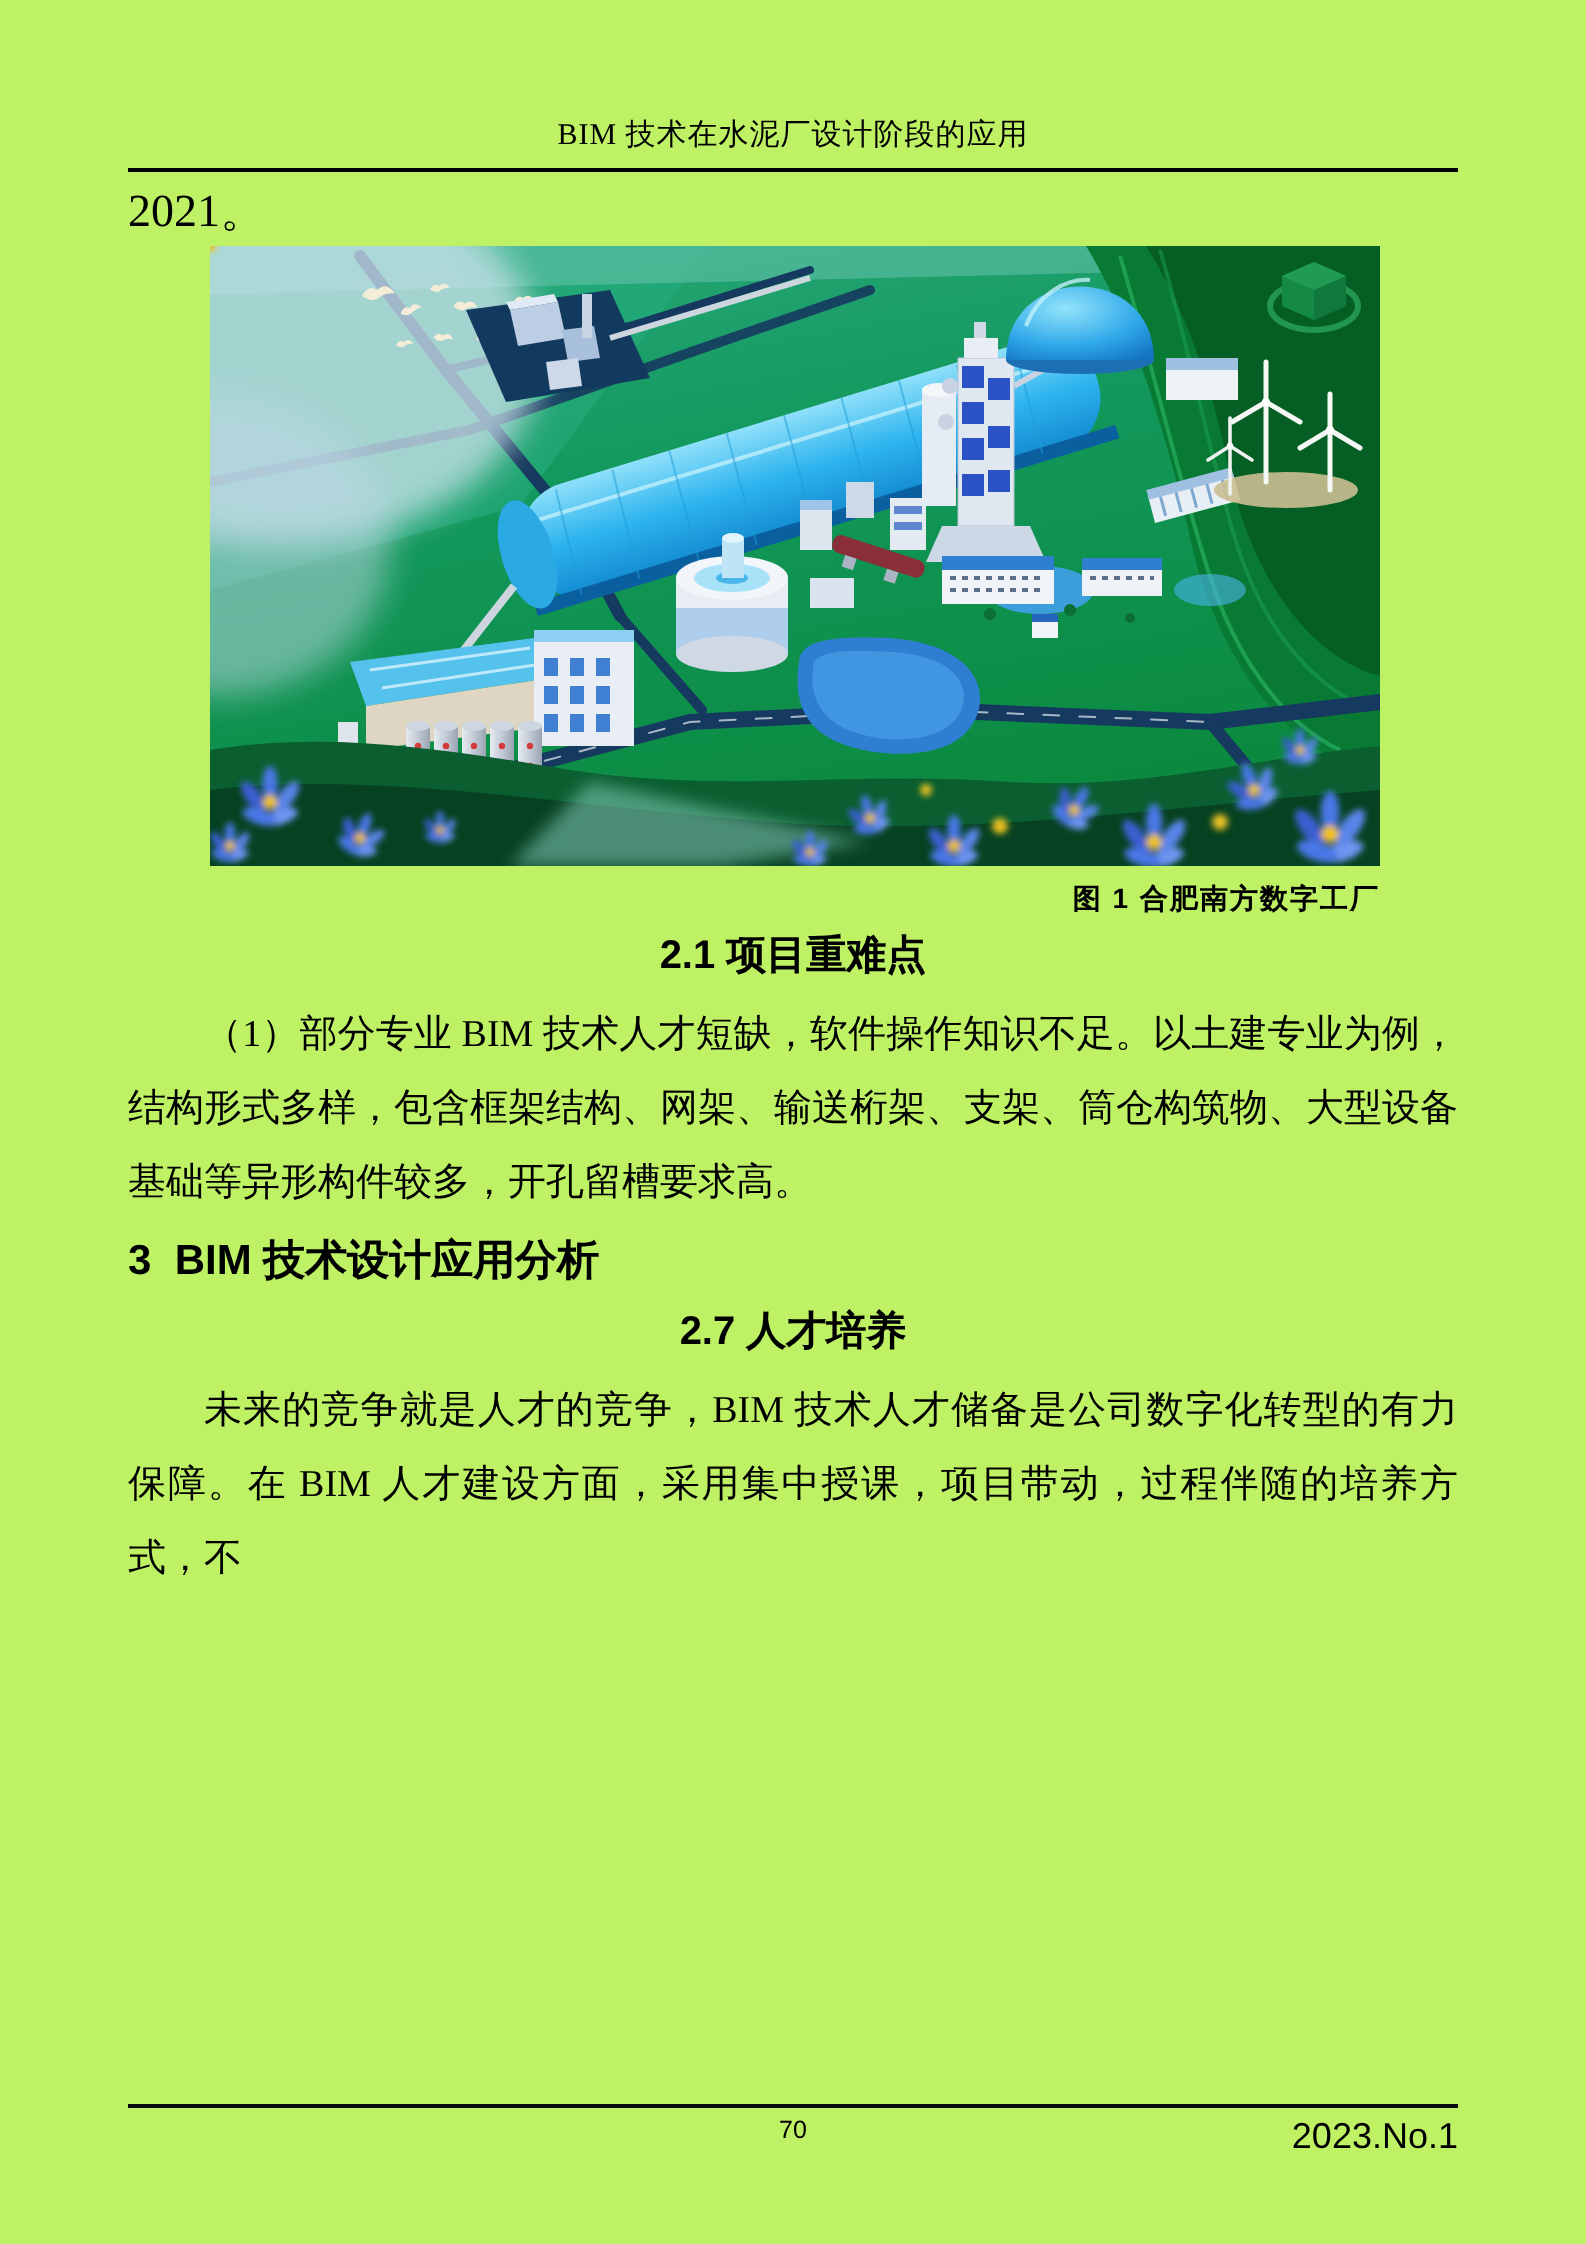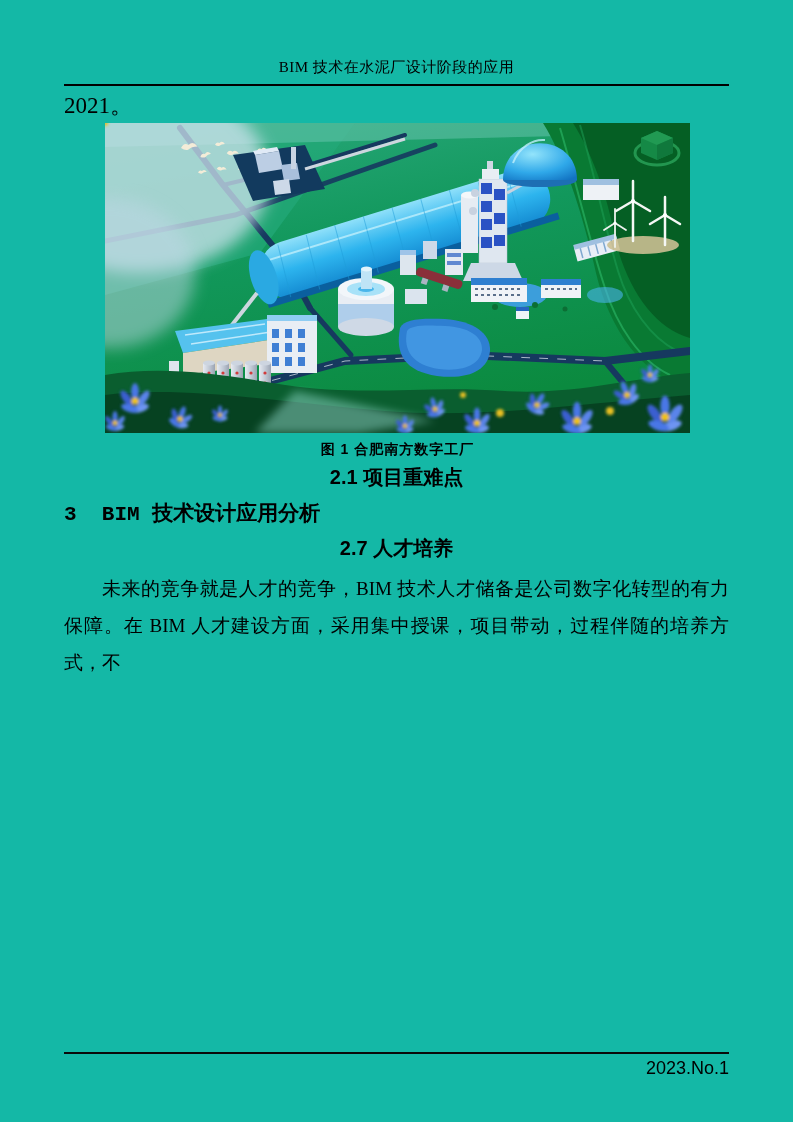--- a/index.html
+++ b/index.html
@@ -1,38 +1,38 @@
 <!DOCTYPE html>
 <html lang="zh"><head>
 <meta charset="utf-8">
 <style>
   html,body{margin:0;padding:0;background:#9a9a9a;}
   .page{
-    position:relative;width:793px;height:1122px;margin:0 auto;background:#14b8a6;
+    position:relative;width:793px;height:1122px;margin:0 auto;background:#bef264;
     font-family:"Liberation Serif", serif;color:#000;overflow:hidden;
   }
   .running-head{
     position:absolute;top:58px;left:64px;width:665px;text-align:center;
     font-size:15px;letter-spacing:.5px;
   }
   .header-rule{position:absolute;top:84px;left:64px;width:665px;height:0;border-top:2px solid #000;}
   .fragment{position:absolute;top:90px;left:64px;font-size:23px;margin:0;}
   .figure{position:absolute;top:123px;left:105px;width:585px;margin:0;}
   .figure svg{display:block;}
   .figcaption{
-    text-align:center;font-size:14px;font-weight:bold;
+    text-align:right;font-size:14px;font-weight:bold;
     font-family:"Liberation Sans", sans-serif;margin-top:8px;letter-spacing:1px;
   }
   .content{position:absolute;top:464px;left:64px;width:665px;}
   .h-l2{
     font-family:"Liberation Sans", sans-serif;font-weight:bold;font-size:20px;
     margin:0 0 8px 0;white-space:pre-wrap;text-align:center;
   }
   .h-l1{
-    font-family:Liberation Mono, monospace;font-weight:bold;font-size:21px;
+    font-family:Liberation Sans, sans-serif;font-weight:bold;font-size:21px;
     margin:6px 0 8px 0;white-space:pre-wrap;
   }
   .body-p{
     font-size:19px;line-height:37px;text-align:justify;text-indent:38px;margin:0;
   }
   .footer-rule{position:absolute;top:1052px;left:64px;width:665px;height:0;border-top:2.5px solid #0a0a0a;}
   .page-number{
     position:absolute;top:1058px;left:64px;width:665px;text-align:center;
     font-family:"Liberation Sans", sans-serif;font-size:12.5px;
   }
@@ -369,21 +369,23 @@
           <circle cx="505" cy="288" r="4" fill="#e8c020"></circle>
           <circle cx="250,298" r="3" fill="#e8c020"></circle>
         </g>
       </g>
     </svg>
     <figcaption class="figcaption">图 1 合肥南方数字工厂</figcaption>
   </figure>
 
   <div class="content">
     <h3 class="h-l2">2.1 项目重难点</h3>
+    <p class="body-p">（1）部分专业 BIM 技术人才短缺，软件操作知识不足。以土建专业为例，结构形式多样，包含框架结构、网架、输送桁架、支架、筒仓构筑物、大型设备基础等异形构件较多，开孔留槽要求高。</p>
     <h2 class="h-l1">3  BIM 技术设计应用分析</h2>
     <h3 class="h-l2" style="margin-top:6px;">2.7 人才培养</h3>
     <p class="body-p">未来的竞争就是人才的竞争，BIM 技术人才储备是公司数字化转型的有力保障。在 BIM 人才建设方面，采用集中授课，项目带动，过程伴随的培养方式，不</p>
   </div>
 
   <div class="footer-rule"></div>
+  <div class="page-number">70</div>
   <div class="issue">2023.No.1</div>
 
 </div>
 
 </body></html>

